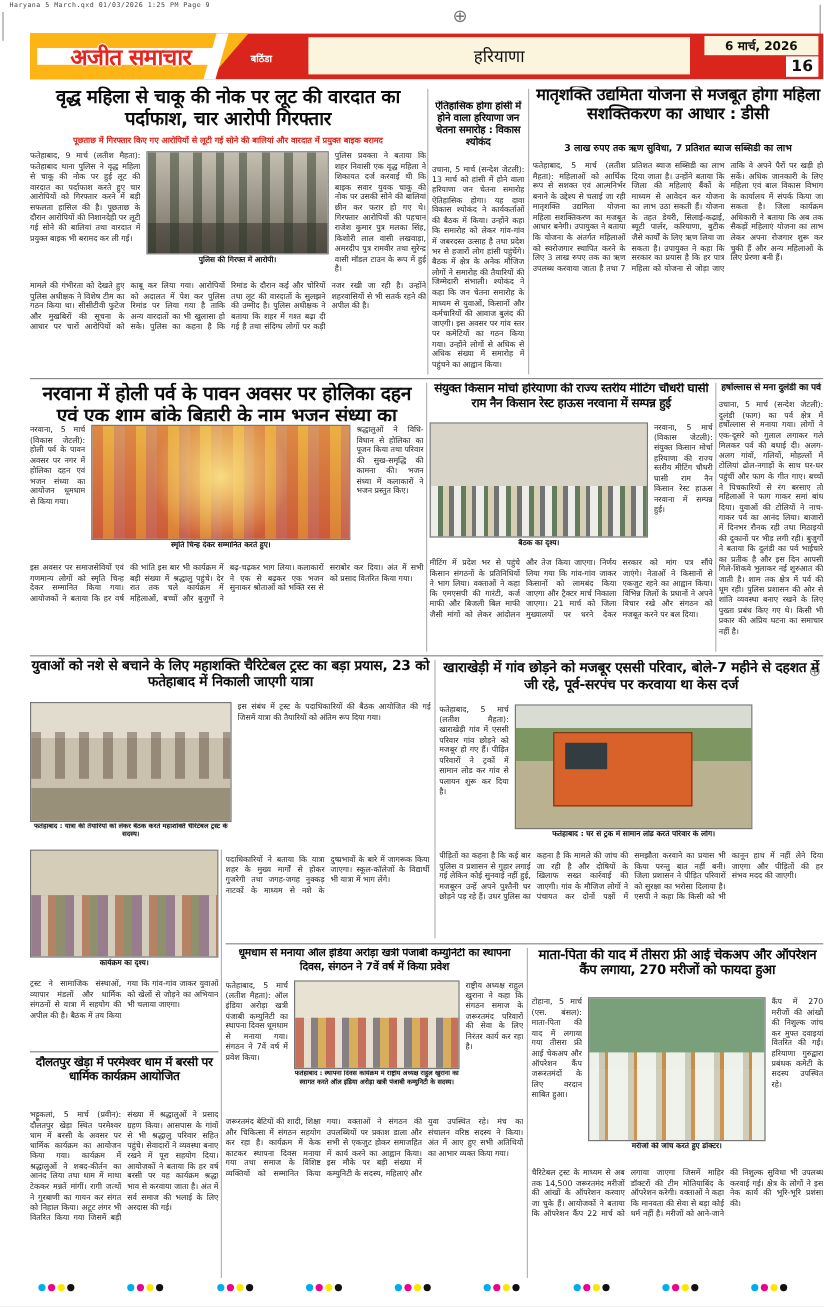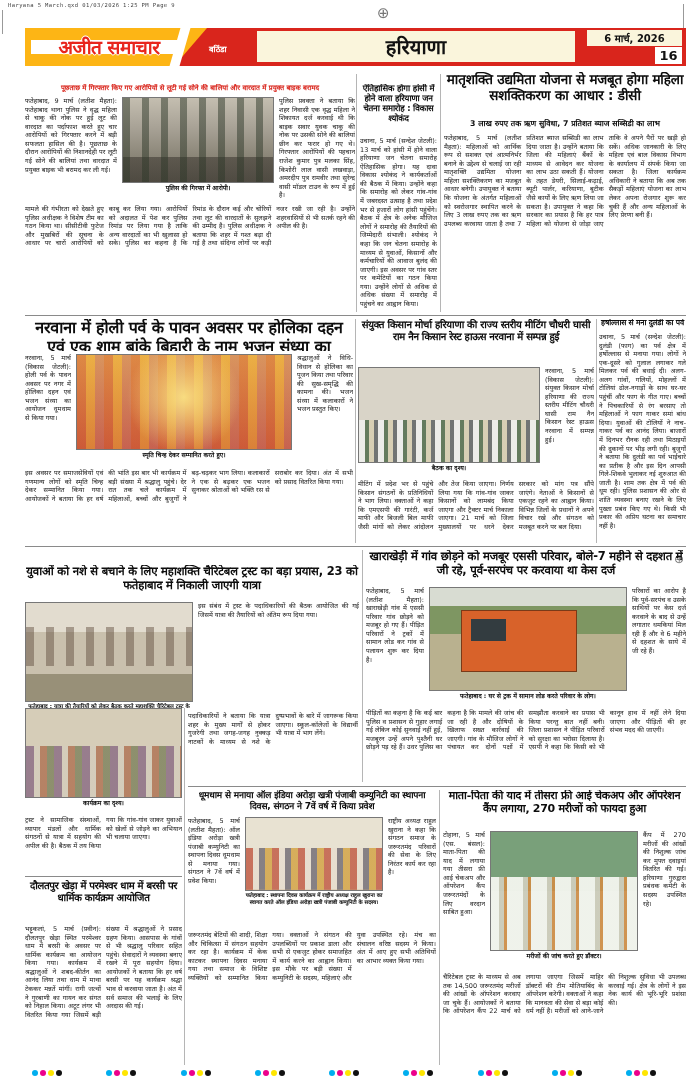--- a/index.html
+++ b/index.html
@@ -71,32 +71,33 @@
   <div class="abs" style="left:2px;top:10px;width:1px;height:24px;background:#999"></div>
   <div class="abs reg" style="left:674px;top:552px;font-size:12px">⊕</div>
 
   <div class="abs mast" style="left:25px;top:28px;width:661px;height:38px">
     <div class="logo-y"></div>
     <div class="slash"></div>
     <div class="logo-stripe"></div>
     <div class="logo-txt">अजीत समाचार</div>
     <div class="abs" style="left:184px;top:15px;width:44px;font-size:8px;font-weight:700;color:#fff">बठिंडा</div>
     <div class="abs cream" style="left:232px;top:3px;width:318px;height:31px;display:flex;align-items:center;justify-content:center">
-      <span style="font-size:20px;font-weight:700">हरियाणा</span>
+      <span style="font-size:14px;font-weight:400">हरियाणा</span>
     </div>
     <div class="abs cream" style="left:562px;top:2px;width:95px;height:16px;display:flex;align-items:center;justify-content:center">
       <span style="font-size:10px;font-weight:800">6 मार्च, 2026</span>
     </div>
     <div class="abs" style="left:630px;top:19px;width:27px;height:17px;background:#fff;display:flex;align-items:center;justify-content:center">
       <span style="font-size:13px;font-weight:800">16</span>
     </div>
   </div>
 
   <div class="abs" style="left:25px;top:72px;width:330px;height:240px">
-    <div class="kick" style="color:#d9251c;font-size:6.8px;height:10px;margin-top:12px">पूछताछ में गिरफ्तार किए गए आरोपियों से लूटी गई सोने की बालियां और वारदात में प्रयुक्त बाइक बरामद</div>
+    <div class="hl" style="font-size:15.5px;height:40px">वृद्ध महिला से चाकू की नोक पर लूट की वारदात का पर्दाफाश, चार आरोपी गिरफ्तार</div>
+    <div class="kick" style="color:#d9251c;font-size:6.8px;height:10px;margin-top:1px">पूछताछ में गिरफ्तार किए गए आरोपियों से लूटी गई सोने की बालियां और वारदात में प्रयुक्त बाइक बरामद</div>
     <div class="row" style="height:104px;margin-top:3px">
       <div class="bd" style="width:92px;height:104px">फतेहाबाद, 9 मार्च (लतीश मैहता): फतेहाबाद थाना पुलिस ने वृद्ध महिला से चाकू की नोक पर हुई लूट की वारदात का पर्दाफाश करते हुए चार आरोपियों को गिरफ्तार करने में बड़ी सफलता हासिल की है। पूछताछ के दौरान आरोपियों की निशानदेही पर लूटी गई सोने की बालियां तथा वारदात में प्रयुक्त बाइक भी बरामद कर ली गई।</div>
       <div class="fig" style="width:152px">
         <div class="photo ph-police" style="width:152px;height:86px"></div>
         <div class="cap">पुलिस की गिरफ्त में आरोपी।</div>
       </div>
       <div class="bd" style="flex:1;height:104px">पुलिस प्रवक्ता ने बताया कि शहर निवासी एक वृद्ध महिला ने शिकायत दर्ज करवाई थी कि बाइक सवार युवक चाकू की नोक पर उसकी सोने की बालियां छीन कर फरार हो गए थे। गिरफ्तार आरोपियों की पहचान राजेश कुमार पुत्र मलका सिंह, किशोरी लाल वासी लखवाड़ा, अमरदीप पुत्र रामवीर तथा सुरेन्द्र वासी मॉडल टाउन के रूप में हुई है।</div>
     </div>
     <div class="bd cols4" style="height:76px;margin-top:4px">मामले की गंभीरता को देखते हुए पुलिस अधीक्षक ने विशेष टीम का गठन किया था। सीसीटीवी फुटेज और मुखबिरों की सूचना के आधार पर चारों आरोपियों को काबू कर लिया गया। आरोपियों को अदालत में पेश कर पुलिस रिमांड पर लिया गया है ताकि अन्य वारदातों का भी खुलासा हो सके। पुलिस का कहना है कि रिमांड के दौरान कई और चोरियों तथा लूट की वारदातों के सुलझने की उम्मीद है। पुलिस अधीक्षक ने बताया कि शहर में गश्त बढ़ा दी गई है तथा संदिग्ध लोगों पर कड़ी नजर रखी जा रही है। उन्होंने शहरवासियों से भी सतर्क रहने की अपील की है।</div>
   </div>
@@ -128,40 +129,40 @@
       </div>
       <div class="bd" style="flex:1;height:112px">श्रद्धालुओं ने विधि-विधान से होलिका का पूजन किया तथा परिवार की सुख-समृद्धि की कामना की। भजन संध्या में कलाकारों ने भजन प्रस्तुत किए।</div>
     </div>
     <div class="bd cols4" style="height:70px;margin-top:3px">इस अवसर पर समाजसेवियों एवं गणमान्य लोगों को स्मृति चिन्ह देकर सम्मानित किया गया। आयोजकों ने बताया कि हर वर्ष की भांति इस बार भी कार्यक्रम में बड़ी संख्या में श्रद्धालु पहुंचे। देर रात तक चले कार्यक्रम में महिलाओं, बच्चों और बुजुर्गों ने बढ़-चढ़कर भाग लिया। कलाकारों ने एक से बढ़कर एक भजन सुनाकर श्रोताओं को भक्ति रस से सराबोर कर दिया। अंत में सभी को प्रसाद वितरित किया गया।</div>
   </div>
 
   <div class="abs vr" style="left:355px;top:319px;height:224px"></div>
 
   <div class="abs" style="left:358px;top:319px;width:236px;height:224px">
     <div class="hl" style="font-size:10px;height:30px;letter-spacing:-0.3px">संयुक्त किसान मोर्चा हरियाणा की राज्य स्तरीय मीटिंग चौधरी घासी राम नैन किसान रेस्ट हाऊस नरवाना में सम्पन्न हुई</div>
-    <div class="row" style="height:110px;margin-top:18px">
+    <div class="row" style="height:110px;margin-top:3px">
       <div class="fig" style="width:182px">
         <div class="photo ph-farmers" style="width:182px;height:96px"></div>
         <div class="cap">बैठक का दृश्य।</div>
       </div>
       <div class="bd" style="flex:1;height:110px">नरवाना, 5 मार्च (विकास जेटली): संयुक्त किसान मोर्चा हरियाणा की राज्य स्तरीय मीटिंग चौधरी घासी राम नैन किसान रेस्ट हाऊस नरवाना में सम्पन्न हुई।</div>
     </div>
     <div class="bd cols3" style="height:74px;margin-top:3px">मीटिंग में प्रदेश भर से पहुंचे किसान संगठनों के प्रतिनिधियों ने भाग लिया। वक्ताओं ने कहा कि एमएसपी की गारंटी, कर्ज माफी और बिजली बिल माफी जैसी मांगों को लेकर आंदोलन और तेज किया जाएगा। निर्णय लिया गया कि गांव-गांव जाकर किसानों को लामबंद किया जाएगा और ट्रैक्टर मार्च निकाला जाएगा। 21 मार्च को जिला मुख्यालयों पर धरने देकर सरकार को मांग पत्र सौंपे जाएंगे। नेताओं ने किसानों से एकजुट रहने का आह्वान किया। विभिन्न जिलों के प्रधानों ने अपने विचार रखे और संगठन को मजबूत करने पर बल दिया।</div>
   </div>
 
   <div class="abs vr" style="left:596px;top:319px;height:224px"></div>
 
   <div class="abs" style="left:599px;top:319px;width:87px;height:224px">
     <div class="hl" style="font-size:7.6px;height:12px">हर्षोल्लास से मना दुलंडी का पर्व</div>
     <div class="bd" style="height:208px;margin-top:2px">उचाना, 5 मार्च (सन्देश जेटली): दुलंडी (फाग) का पर्व क्षेत्र में हर्षोल्लास से मनाया गया। लोगों ने एक-दूसरे को गुलाल लगाकर गले मिलकर पर्व की बधाई दी। अलग-अलग गांवों, गलियों, मोहल्लों में टोलियां ढोल-नगाड़ों के साथ घर-घर पहुंचीं और फाग के गीत गाए। बच्चों ने पिचकारियों से रंग बरसाए तो महिलाओं ने फाग गाकर समां बांध दिया। युवाओं की टोलियों ने नाच-गाकर पर्व का आनंद लिया। बाजारों में दिनभर रौनक रही तथा मिठाइयों की दुकानों पर भीड़ लगी रही। बुजुर्गों ने बताया कि दुलंडी का पर्व भाईचारे का प्रतीक है और इस दिन आपसी गिले-शिकवे भुलाकर नई शुरुआत की जाती है। शाम तक क्षेत्र में पर्व की धूम रही। पुलिस प्रशासन की ओर से शांति व्यवस्था बनाए रखने के लिए पुख्ता प्रबंध किए गए थे। किसी भी प्रकार की अप्रिय घटना का समाचार नहीं है।</div>
   </div>
 
   <div class="abs hrule" style="left:25px;top:546px;width:661px"></div>
 
-  <div class="abs" style="left:25px;top:565px;width:334px;height:156px">
+  <div class="abs" style="left:25px;top:548px;width:334px;height:156px">
     <div class="hl" style="font-size:11.5px;height:34px">युवाओं को नशे से बचाने के लिए महाशक्ति चैरिटेबल ट्रस्ट का बड़ा प्रयास, 23 को फतेहाबाद में निकाली जाएगी यात्रा</div>
     <div class="row" style="height:116px;margin-top:3px">
       <div class="fig" style="width:168px">
         <div class="photo ph-meeting" style="width:168px;height:100px"></div>
         <div class="cap" style="font-size:5.6px">फतेहाबाद : यात्रा की तैयारियों को लेकर बैठक करते महाशक्ति चैरिटेबल ट्रस्ट के सदस्य।</div>
       </div>
       <div class="bd" style="flex:1;height:116px">इस संबंध में ट्रस्ट के पदाधिकारियों की बैठक आयोजित की गई जिसमें यात्रा की तैयारियों को अंतिम रूप दिया गया।</div>
     </div>
   </div>
 
@@ -172,21 +173,20 @@
     <div class="row" style="height:118px;margin-top:3px">
       <div class="bd" style="width:58px;height:118px">फतेहाबाद, 5 मार्च (लतीश मैहता): खाराखेड़ी गांव में एससी परिवार गांव छोड़ने को मजबूर हो गए हैं। पीड़ित परिवारों ने ट्रकों में सामान लोड कर गांव से पलायन शुरू कर दिया है।</div>
       <div class="fig" style="width:198px">
         <div class="photo ph-truck" style="width:198px;height:104px">
           <div class="truckbody">
               <div class="truckwin"></div>
             </div>
         </div>
         <div class="cap">फतेहाबाद : घर से ट्रक में सामान लोड करते परिवार के लोग।</div>
       </div>
-      <div class="bd" style="flex:1;height:118px">परिवारों का आरोप है कि पूर्व-सरपंच व उसके साथियों पर केस दर्ज करवाने के बाद से उन्हें लगातार धमकियां मिल रही हैं और वे 6 महीने से दहशत के साये में जी रहे हैं।</div>
     </div>
     <div class="bd cols4" style="height:70px;margin-top:4px">पीड़ितों का कहना है कि कई बार पुलिस व प्रशासन से गुहार लगाई गई लेकिन कोई सुनवाई नहीं हुई, मजबूरन उन्हें अपने पुश्तैनी घर छोड़ने पड़ रहे हैं। उधर पुलिस का कहना है कि मामले की जांच की जा रही है और दोषियों के खिलाफ सख्त कार्रवाई की जाएगी। गांव के मौजिज लोगों ने पंचायत कर दोनों पक्षों में समझौता करवाने का प्रयास भी किया परन्तु बात नहीं बनी। जिला प्रशासन ने पीड़ित परिवारों को सुरक्षा का भरोसा दिलाया है। एसपी ने कहा कि किसी को भी कानून हाथ में नहीं लेने दिया जाएगा और पीड़ितों की हर संभव मदद की जाएगी।</div>
   </div>
 
   <div class="abs bd cols2" style="left:25px;top:816px;width:157px;height:56px">ट्रस्ट ने सामाजिक संस्थाओं, व्यापार मंडलों और धार्मिक संगठनों से यात्रा में सहयोग की अपील की है। बैठक में तय किया गया कि गांव-गांव जाकर युवाओं को खेलों से जोड़ने का अभियान भी चलाया जाएगा।</div>
   <div class="abs bd cols2" style="left:188px;top:712px;width:170px;height:66px">पदाधिकारियों ने बताया कि यात्रा शहर के मुख्य मार्गों से होकर गुजरेगी तथा जगह-जगह नुक्कड़ नाटकों के माध्यम से नशे के दुष्प्रभावों के बारे में जागरूक किया जाएगा। स्कूल-कॉलेजों के विद्यार्थी भी यात्रा में भाग लेंगे।</div>
 
   <div class="abs fig" style="left:25px;top:708px;width:157px">
     <div class="photo ph-daulatpur" style="width:157px;height:90px"></div>
     <div class="cap">कार्यक्रम का दृश्य।</div>

